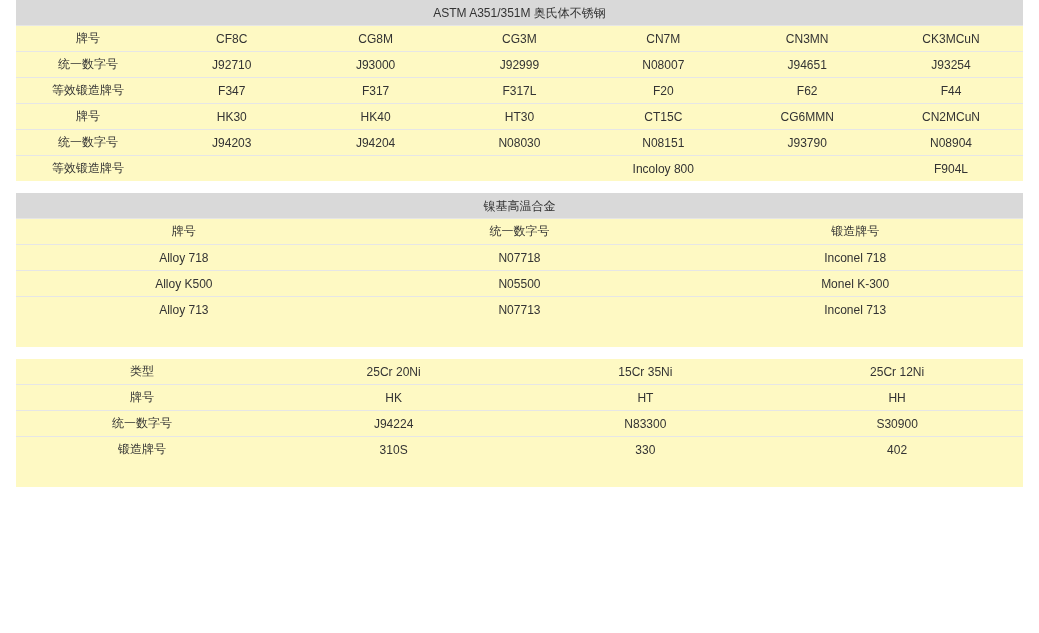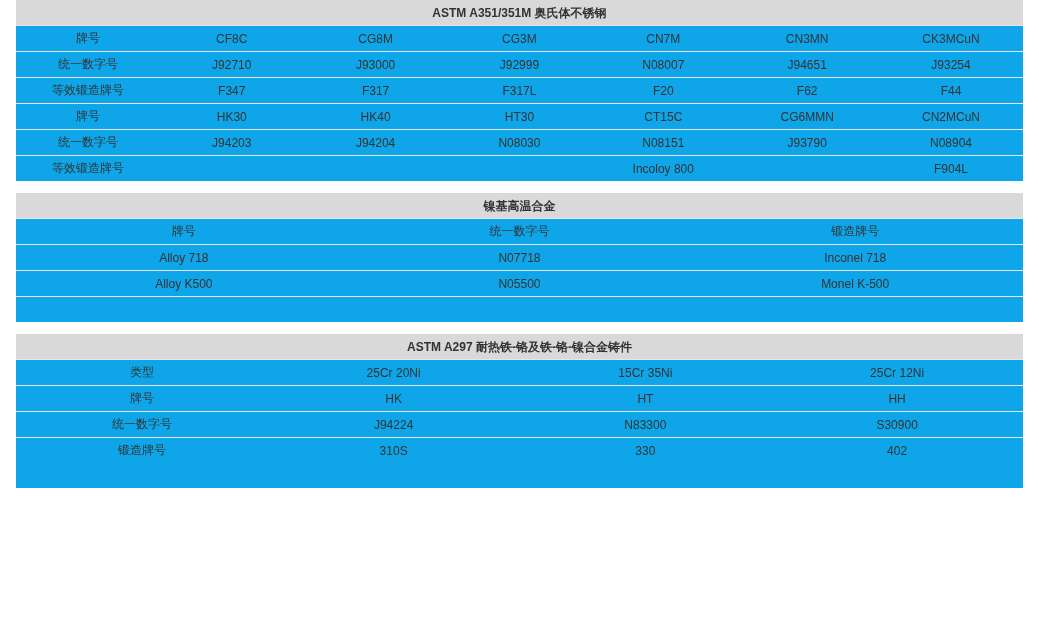--- a/index.html
+++ b/index.html
@@ -21,21 +21,21 @@
   }
   table.block {
     width: 1007px;
     margin: 0 16px;
     border-collapse: collapse;
     table-layout: fixed;
   }
   .band {
     background: #d9d9d9;
     text-align: center;
-    font-weight: bold;
+    font-weight: normal;
     font-size: 12px;
     color: #333333;
     height: 22px;
     line-height: 22px;
     padding: 0;
   }
   .block td {
     text-align: center;
     font-size: 12px;
     color: #333333;
@@ -43,21 +43,21 @@
     padding: 0;
     border-bottom: 1px solid #e6e6e6;
   }
   .block tr.norule td {
     border-bottom: none;
   }
   .rowlabel {
     font-weight: normal;
   }
   .zone {
-    background: #0ea5e9;
+    background: #fef9c3;
   }
   .gap {
     height: 12px;
     background: #ffffff;
   }
   .tail {
     height: 6px;
   }
 </style>
 </head>
@@ -140,35 +140,37 @@
       <td class="rowlabel">锻造牌号</td>
     </tr>
     <tr class="zone">
       <td>Alloy 718</td>
       <td>N07718</td>
       <td>Inconel 718</td>
     </tr>
     <tr class="zone">
       <td>Alloy K500</td>
       <td>N05500</td>
-      <td>Monel K-500</td>
+      <td>Monel K-300</td>
+    </tr>
+    <tr class="zone norule">
+      <td>Alloy 713</td>
+      <td>N07713</td>
+      <td>Inconel 713</td>
     </tr>
     <tr class="zone norule">
       <td class="tail" colspan="3"></td>
     </tr>
   </tbody>
     </table>
 
   <div class="gap"></div>
 
   <table class="block">
     <tbody>
-        <tr>
-      <td class="band" colspan="4">ASTM A297 耐热铁-铬及铁-铬-镍合金铸件</td>
-    </tr>
     <tr class="zone">
       <td class="rowlabel">类型</td>
       <td>25Cr 20Ni</td>
       <td>15Cr 35Ni</td>
       <td>25Cr 12Ni</td>
     </tr>
     <tr class="zone">
       <td class="rowlabel">牌号</td>
       <td>HK</td>
       <td>HT</td>

